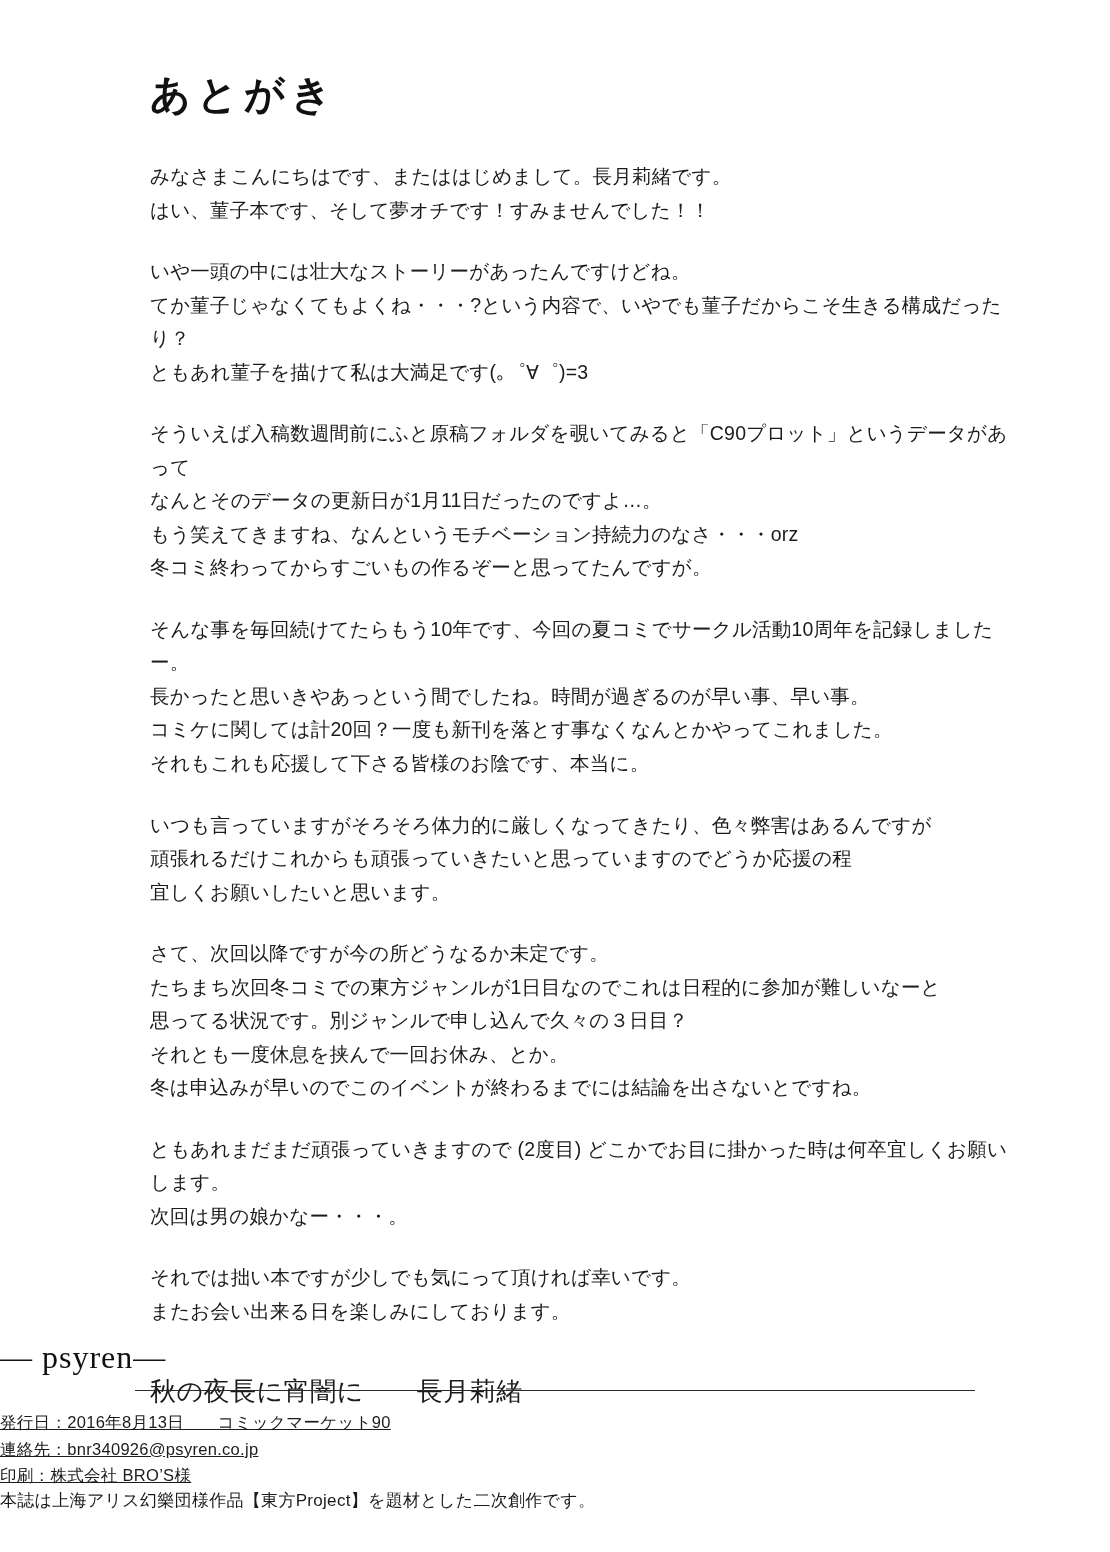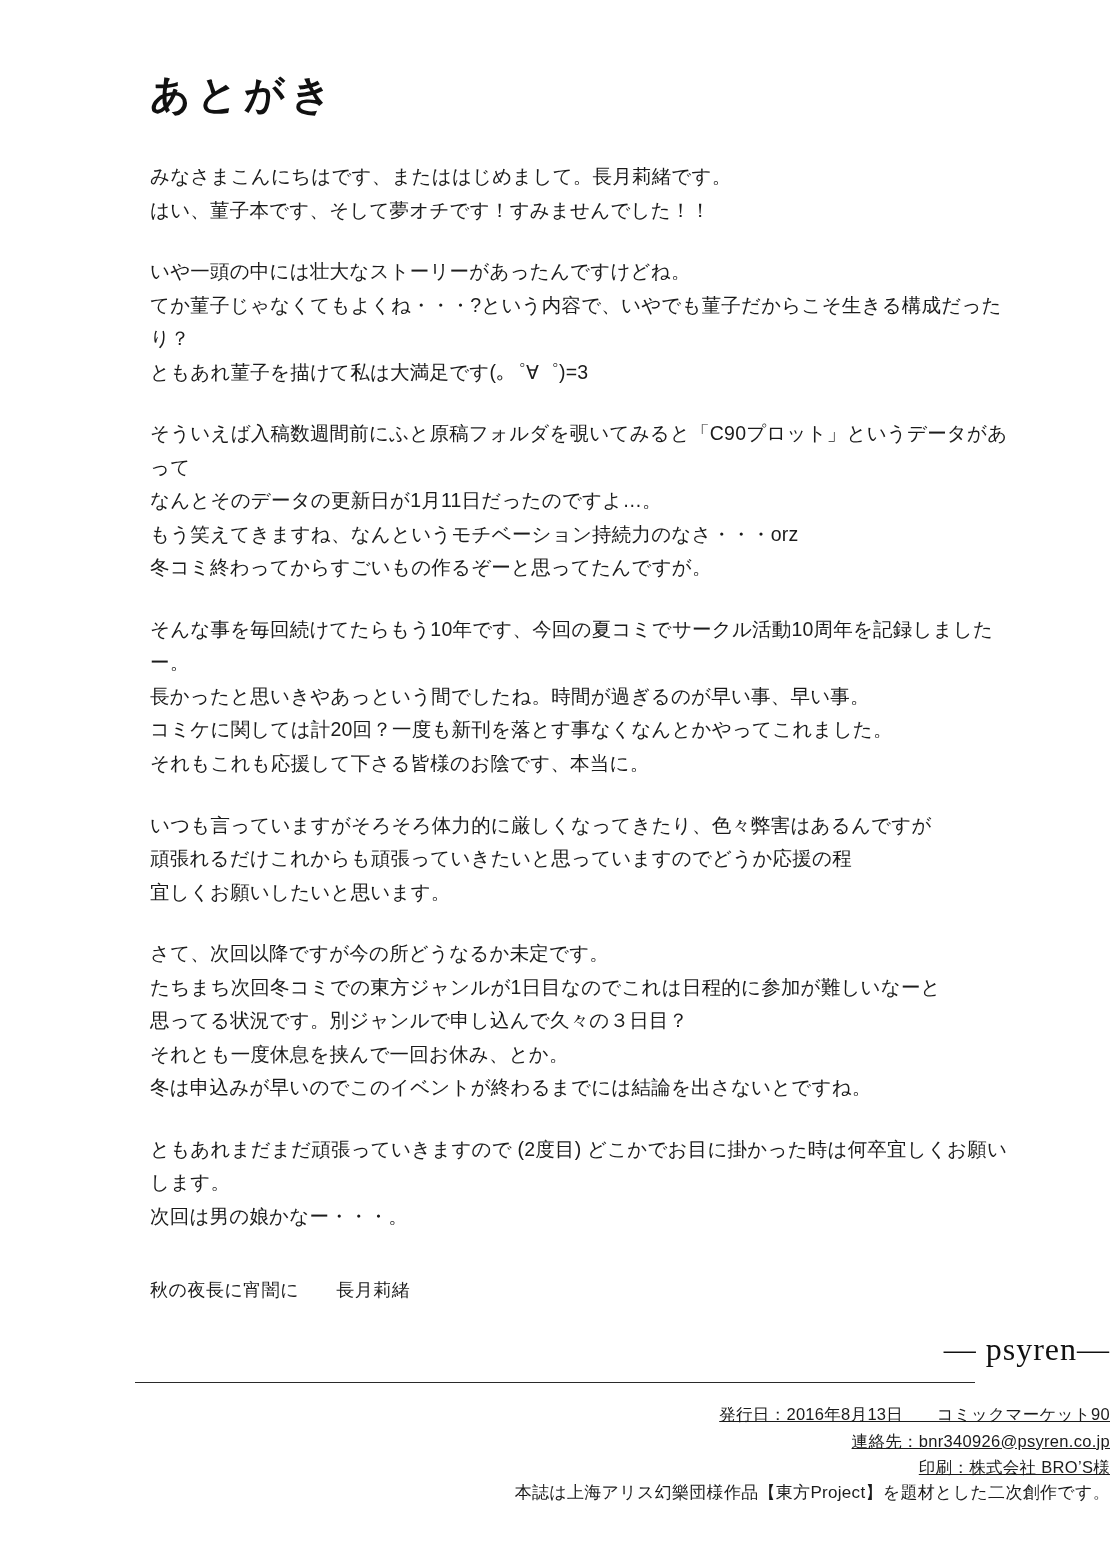--- a/index.html
+++ b/index.html
@@ -39,31 +39,31 @@
     letter-spacing: 0.2px;
   }
   .para {
     margin: 0 0 28px 0;
     white-space: pre-line;
   }
   .para:last-child {
     margin-bottom: 0;
   }
   .signature {
-    font-size: 18px;
+    font-size: 26px;
     margin-top: 42px;
     letter-spacing: 0.5px;
     font-family: Liberation Serif, serif;
   }
   .colophon {
     position: absolute;
     left: 0;
     right: 0;
-    bottom: 48px;
-    text-align: right;
+    bottom: 40px;
+    text-align: left;
   }
   .logo {
     font-family: "Liberation Serif", serif;
     font-size: 32px;
     letter-spacing: 1px;
     color: #111;
     margin-bottom: 14px;
   }
   .rule {
     width: 840px;
@@ -108,20 +108,22 @@
     <p class="para">いつも言っていますがそろそろ体力的に厳しくなってきたり、色々弊害はあるんですが
 頑張れるだけこれからも頑張っていきたいと思っていますのでどうか応援の程
 宜しくお願いしたいと思います。</p>
     <p class="para">さて、次回以降ですが今の所どうなるか未定です。
 たちまち次回冬コミでの東方ジャンルが1日目なのでこれは日程的に参加が難しいなーと
 思ってる状況です。別ジャンルで申し込んで久々の３日目？
 それとも一度休息を挟んで一回お休み、とか。
 冬は申込みが早いのでこのイベントが終わるまでには結論を出さないとですね。</p>
     <p class="para">ともあれまだまだ頑張っていきますので (2度目) どこかでお目に掛かった時は何卒宜しくお願いします。
 次回は男の娘かなー・・・。</p>
+    <p class="para">それでは拙い本ですが少しでも気にって頂ければ幸いです。
+またお会い出来る日を楽しみにしております。</p>
     <div class="signature">秋の夜長に宵闇に　　長月莉緒</div>
   </div>
 
 </div>
 
 <div class="colophon">
   <div class="logo">— psyren—</div>
   <div class="rule"></div>
   <div class="colophon-line">発行日：2016年8月13日　　コミックマーケット90</div>
   <div class="colophon-line">連絡先：bnr340926@psyren.co.jp</div>

